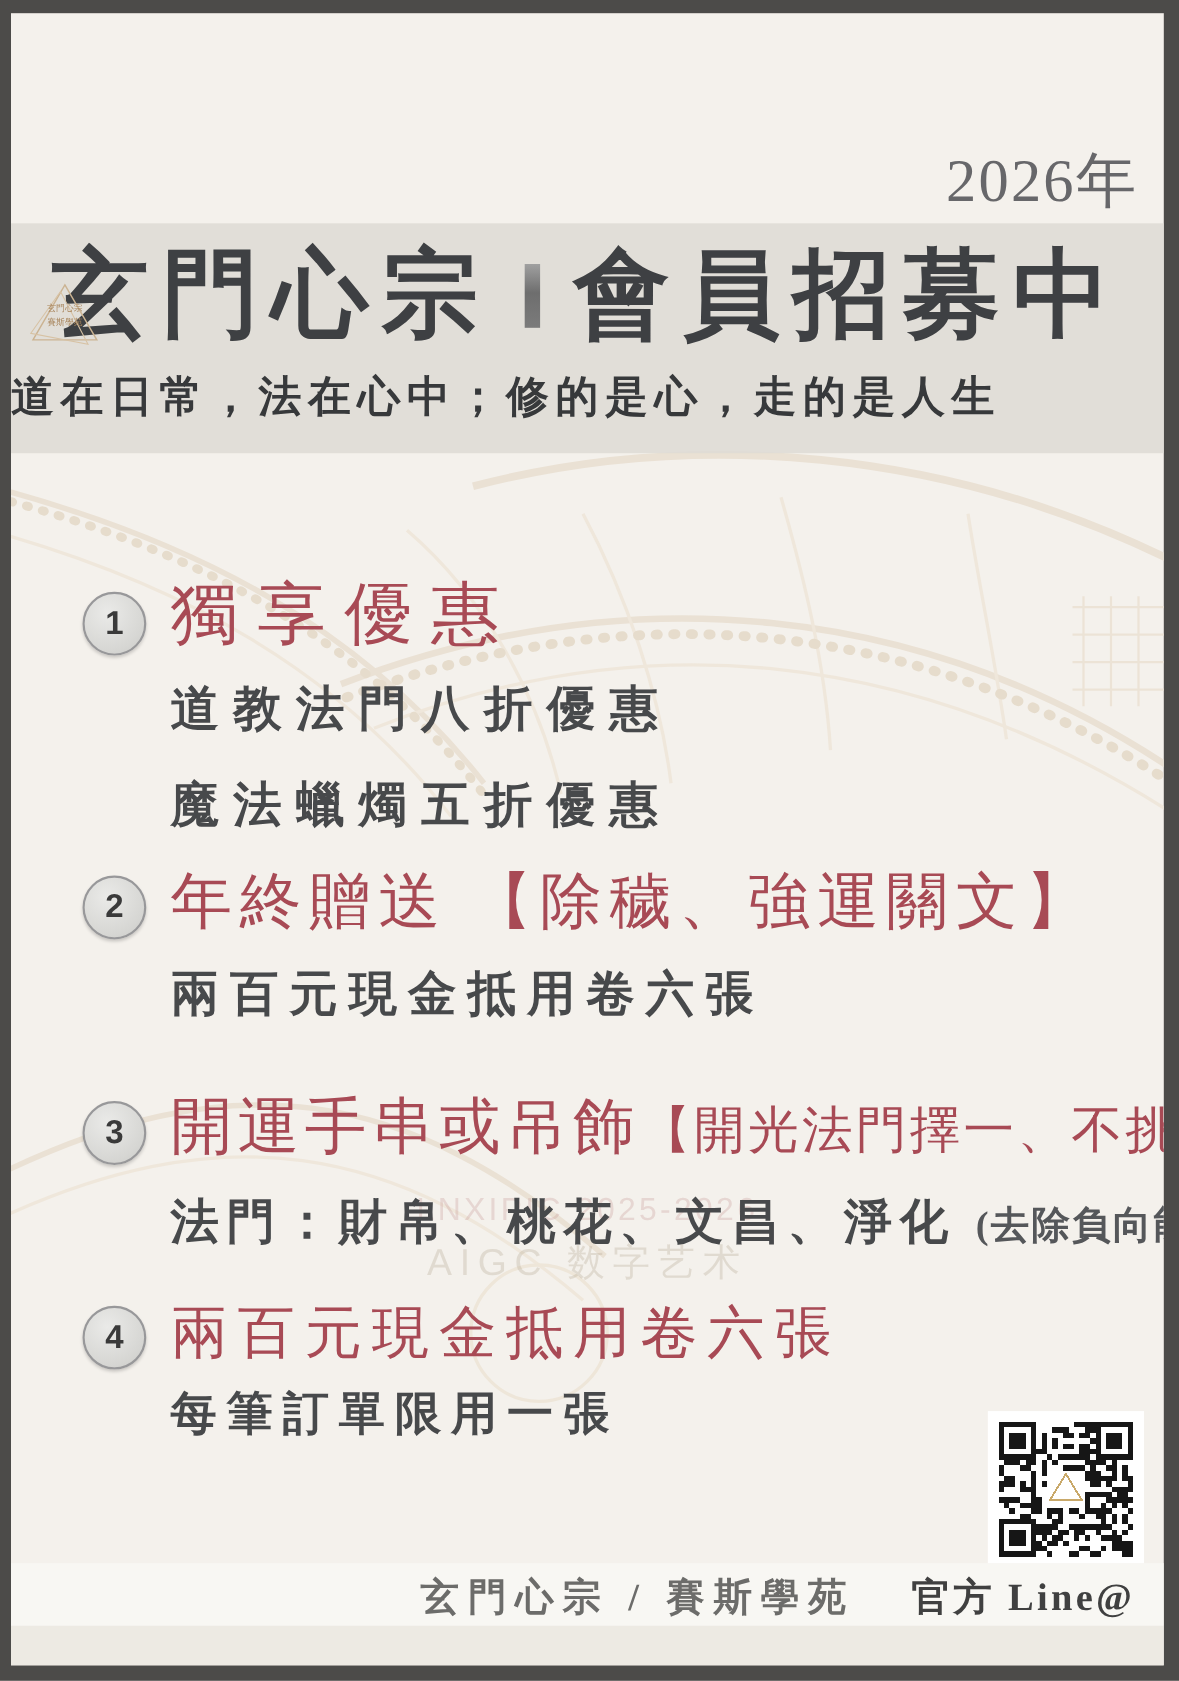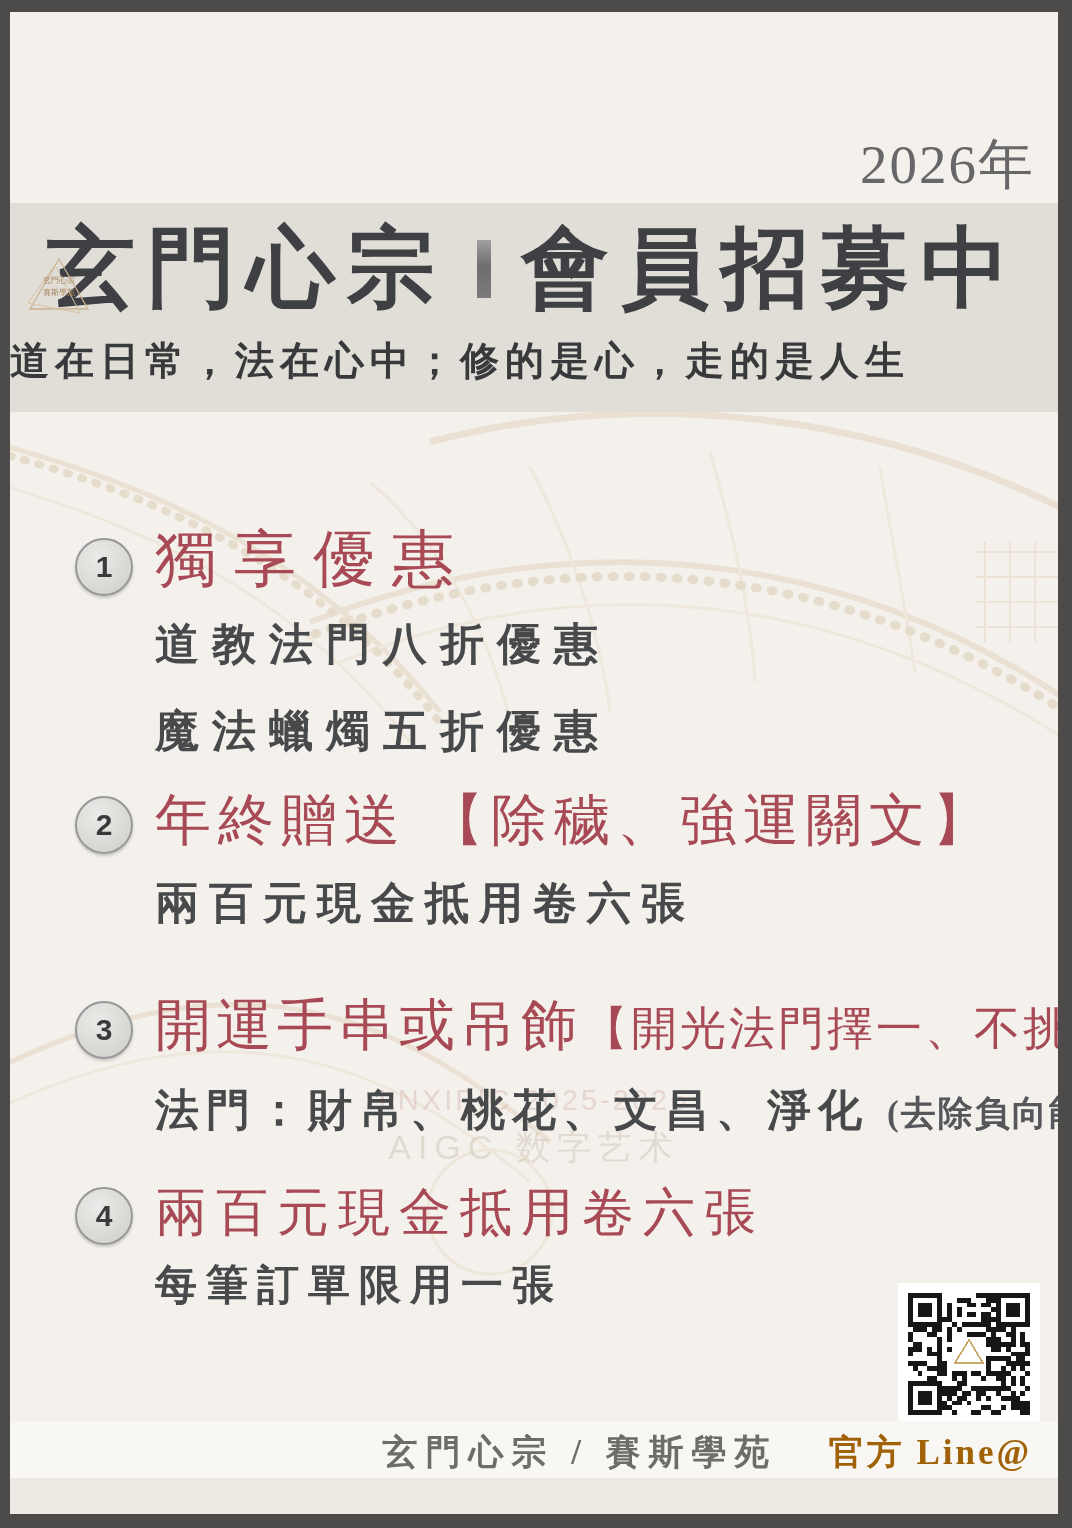--- a/index.html
+++ b/index.html
@@ -80,21 +80,21 @@
   .qr { position:absolute; left:888px; top:1271px; width:142px; height:142px; background:#ffffff; }
   .qr svg { display:block; width:142px; height:142px; }
 
   
   .footer-band { position:absolute; left:0; top:1409px; width:100%; height:57px; background:#f8f7f3; }
   .brand {
     position:absolute; left:0; top:8px; width:100%; text-align:center; transform:translateX(46px);
     font-size:35px; letter-spacing:8px; color:#6c6c6a; font-weight:600; white-space:nowrap;
   }
   .qr-label { position:absolute; right:26px; top:8px; font-size:35px; letter-spacing:3px;
-    color:#a16207; font-weight:600; white-space:nowrap;margin-left:31px; }
+    color:#404040; font-weight:600; white-space:nowrap;margin-left:31px; }
   .bottom-strip { position:absolute; left:0; top:1466px; width:100%; height:36px; background:#edeae3; }
 </style>
 </head>
 <body>
 
 <div class="stage">
   <div class="page">
 
     <svg class="temple" viewBox="0 0 1048 930" fill="none">
       <g stroke="#eae1d4" stroke-width="5">

